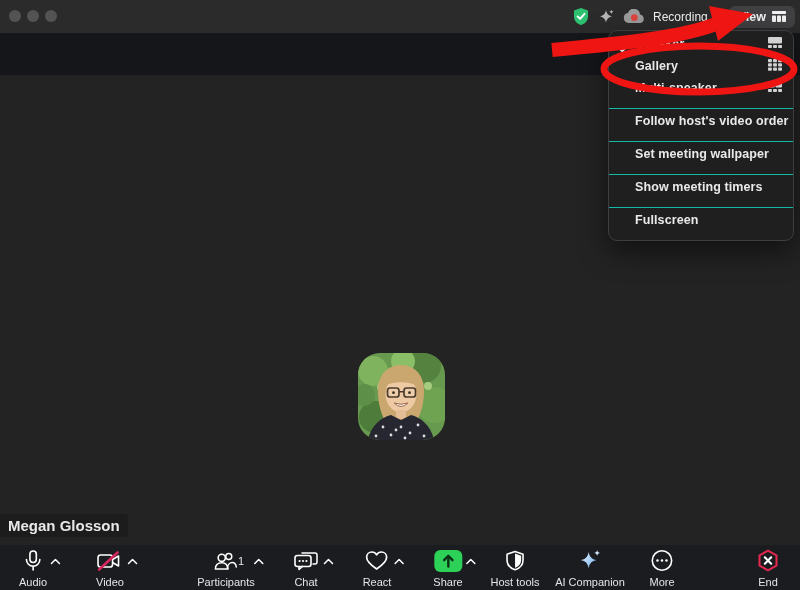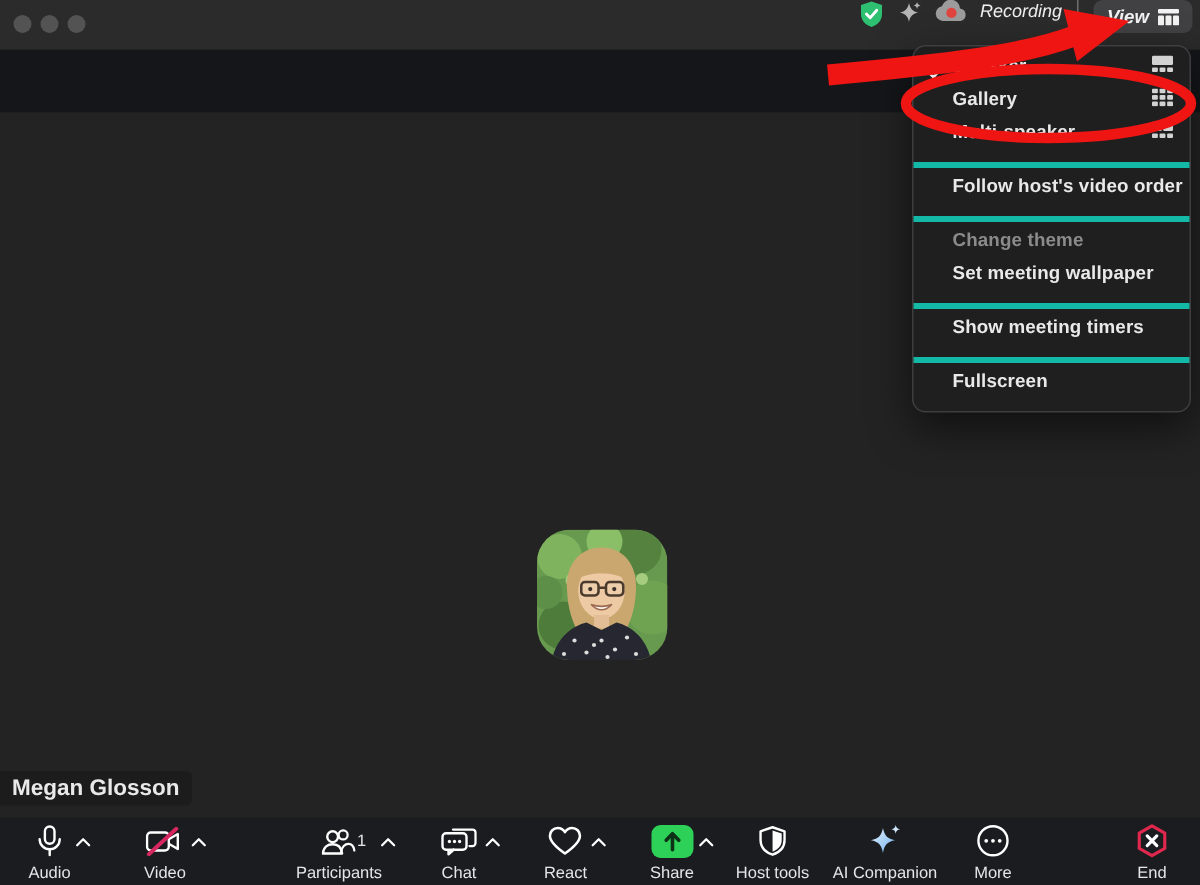--- a/index.html
+++ b/index.html
@@ -3,41 +3,41 @@
 <meta charset="utf-8">
 <style>
   html,body{margin:0;padding:0;background:#000;}
   .screen{position:relative;width:800px;height:590px;overflow:hidden;
     font-family:"Liberation Sans",sans-serif;background:#232323;-webkit-font-smoothing:antialiased;}
 
   
   .titlebar{position:absolute;left:0;top:0;width:800px;height:33px;background:#2b2b2b;z-index:5;}
   .lights{position:absolute;left:9px;top:10px;display:flex;gap:6px;}
   .light{width:12px;height:12px;border-radius:50%;background:#535353;}
-  .status{position:absolute;right:5px;top:0;height:33px;display:flex;align-items:flex-start;gap:8px;font-style:italic;}
+  .status{position:absolute;right:5px;top:0;height:33px;display:flex;align-items:center;gap:8px;}
   .rec-label{font-size:12px;color:#efefef;font-weight:500;margin-left:-1px;}
   .pipe{width:1px;height:13px;background:#6e6e6e;margin:0 2px;}
   .view-btn{display:flex;align-items:center;gap:6px;background:#414144;border-radius:6px;
     padding:4px 9px;cursor:default;}
   .view-btn span{font-size:12.5px;color:#f2f2f2;font-weight:600;}
 
   
   .strip{position:absolute;left:0;top:33px;width:800px;height:42px;background:#141619;}
   .stage{position:absolute;left:0;top:75px;width:800px;height:470px;background:#232323;}
   .avatar{position:absolute;left:358px;top:278px;width:87px;height:87px;border-radius:22px;overflow:hidden;}
   .nametag{position:absolute;left:0px;bottom:8px;padding:3px 8px;background:rgba(20,20,20,.45);
     font-size:15px;font-weight:600;color:#e9e9e9;border-radius:0 4px 4px 0;}
 
   
   .menu{position:absolute;left:608px;top:30px;width:186px;background:#1f1f20;
     border:1px solid #3e3e40;border-radius:9px;box-shadow:0 10px 28px rgba(0,0,0,.55);
     z-index:10;box-sizing:border-box;}
   .menu-group{padding:5px 0;}
   .menu-group.first{padding-top:6px;}
-  .menu-group + .menu-group{border-top:4px solid #14b8a6;}
+  .menu-group + .menu-group{border-top:1px solid #14b8a6;}
   .menu-row{position:relative;height:22px;display:flex;align-items:flex-start;
     padding-left:26px;padding-right:11px;cursor:default;}
   .menu-row .lbl{font-size:12.5px;color:#e9e9e9;font-weight:600;letter-spacing:.1px;flex:1 1 auto;
     white-space:nowrap;}
   .menu-row.disabled .lbl{color:#8b8b8b;}
   .menu-check{position:absolute;left:9px;top:6px;}
   .menu-ico{flex:0 0 auto;margin-left:8px;display:flex;}
 
   
   .toolbar{position:absolute;left:0;top:545px;width:800px;height:45px;background:#1a1c1f;z-index:6;}
@@ -182,23 +182,20 @@
       </div>
     </div>
 
     <div class="menu-group">
       <div class="menu-row">
         <span class="lbl">Follow host's video order</span>
       </div>
     </div>
 
     <div class="menu-group">
-      <div class="menu-row disabled">
-        <span class="lbl">Change theme</span>
-      </div>
       <div class="menu-row">
         <span class="lbl">Set meeting wallpaper</span>
       </div>
     </div>
 
 
     <div class="menu-group">
       <div class="menu-row">
         <span class="lbl">Show meeting timers</span>
       </div>

